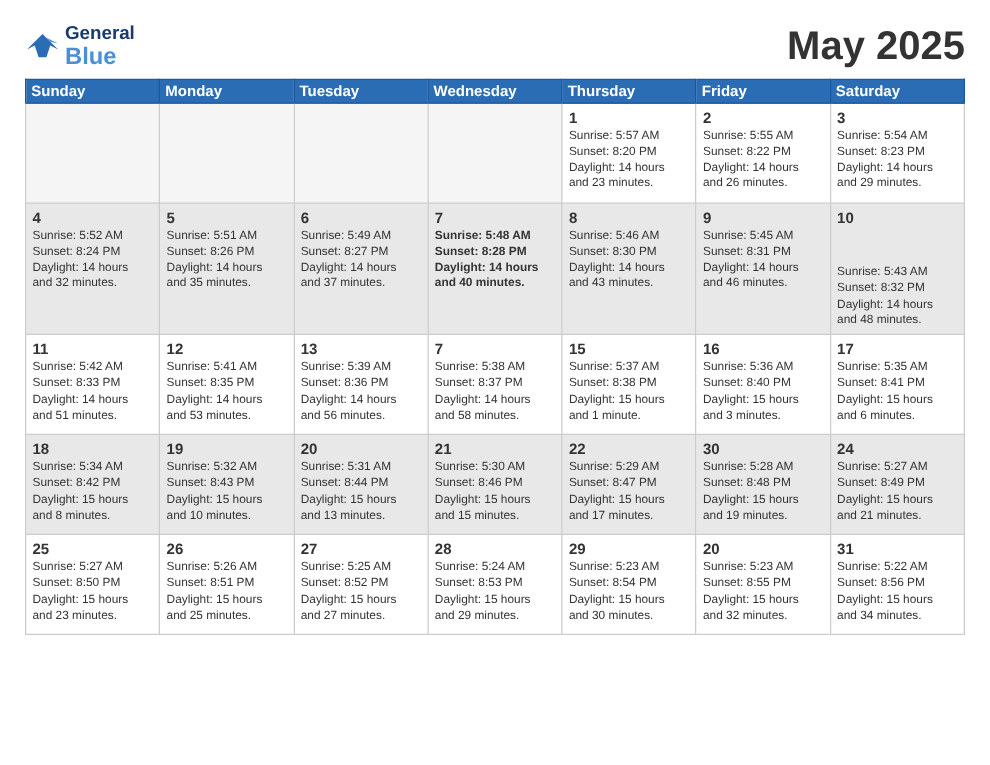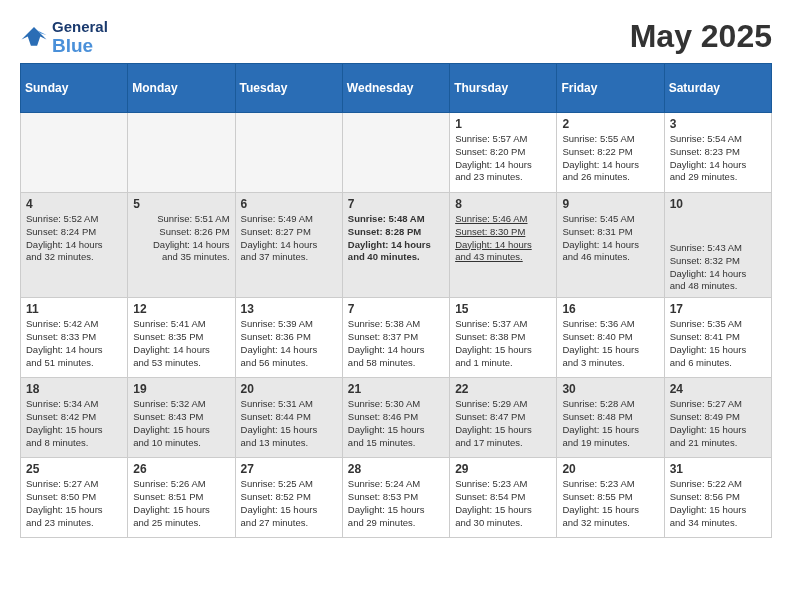--- a/index.html
+++ b/index.html
@@ -43,21 +43,21 @@
     }
     .calendar {
       width: 100%;
       border-collapse: collapse;
     }
     .calendar th {
       background: #2a6db5;
       color: #fff;
       font-size: 12px;
       font-weight: bold;
-      padding: 17px 4px;
+      padding: 2px 4px;
       text-align: left;
       border: 1px solid #1a5a9a;
     }
     .calendar td {
       border: 1px solid #ccc;
       vertical-align: top;
       padding: 4px 5px;
       font-size: 10px;
       color: #333;
       width: calc(100% / 7);
@@ -145,42 +145,42 @@
         <tr>
           <td class="shaded">
             <span class="day-num">4</span>
             <div class="day-info" style="white-space: pre-line;">Sunrise: 5:52 AM
 Sunset: 8:24 PM
 Daylight: 14 hours
 and 32 minutes.</div>
           </td>
           <td class="shaded">
             <span class="day-num">5</span>
-            <div class="day-info" style="white-space: pre-line; text-align: right;">Sunrise: 5:51 AM
+            <div class="day-info" style="white-space: pre-line;">Sunrise: 5:51 AM
 Sunset: 8:26 PM
 Daylight: 14 hours
 and 35 minutes.</div>
           </td>
           <td class="shaded">
             <span class="day-num">6</span>
             <div class="day-info" style="white-space: pre-line;">Sunrise: 5:49 AM
 Sunset: 8:27 PM
 Daylight: 14 hours
 and 37 minutes.</div>
           </td>
           <td class="shaded">
             <span class="day-num">7</span>
             <div class="day-info" style="white-space: pre-line; font-weight: bold;">Sunrise: 5:48 AM
 Sunset: 8:28 PM
 Daylight: 14 hours
 and 40 minutes.</div>
           </td>
           <td class="shaded">
             <span class="day-num">8</span>
-            <div class="day-info" style="white-space: pre-line; text-decoration: underline;">Sunrise: 5:46 AM
+            <div class="day-info" style="white-space: pre-line;">Sunrise: 5:46 AM
 Sunset: 8:30 PM
 Daylight: 14 hours
 and 43 minutes.</div>
           </td>
           <td class="shaded">
             <span class="day-num">9</span>
             <div class="day-info" style="white-space: pre-line;">Sunrise: 5:45 AM
 Sunset: 8:31 PM
 Daylight: 14 hours
 and 46 minutes.</div>

